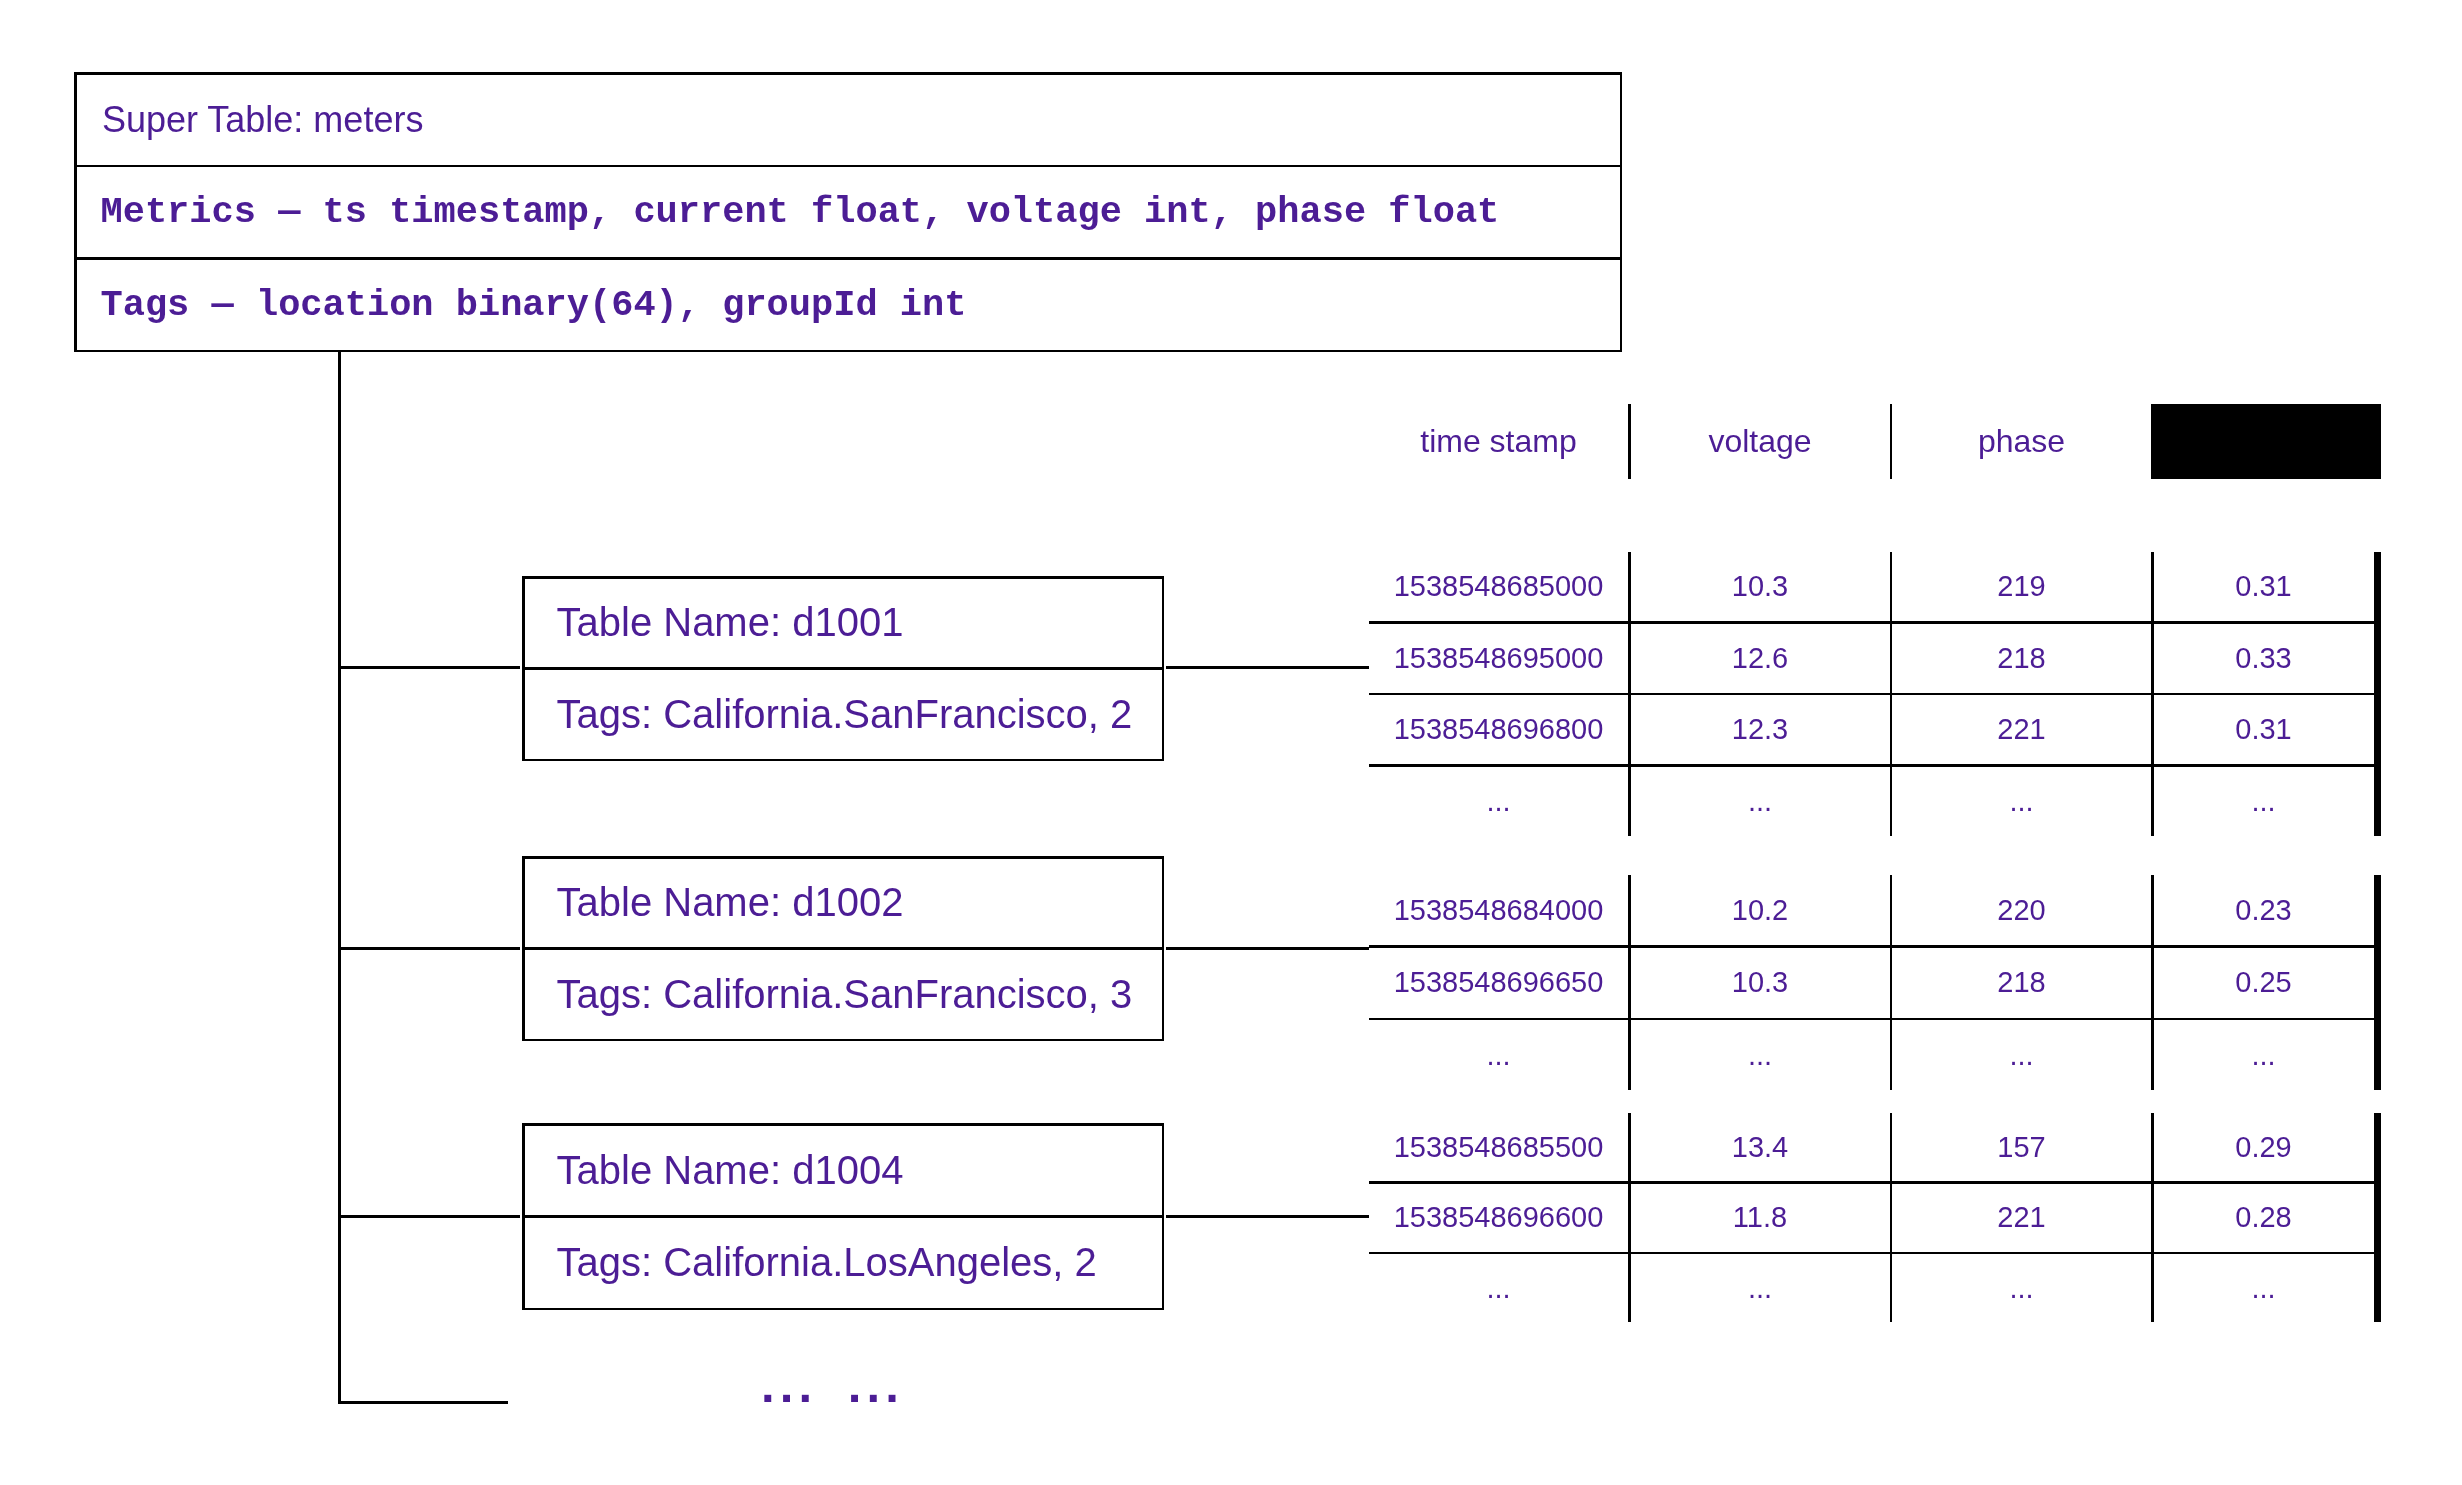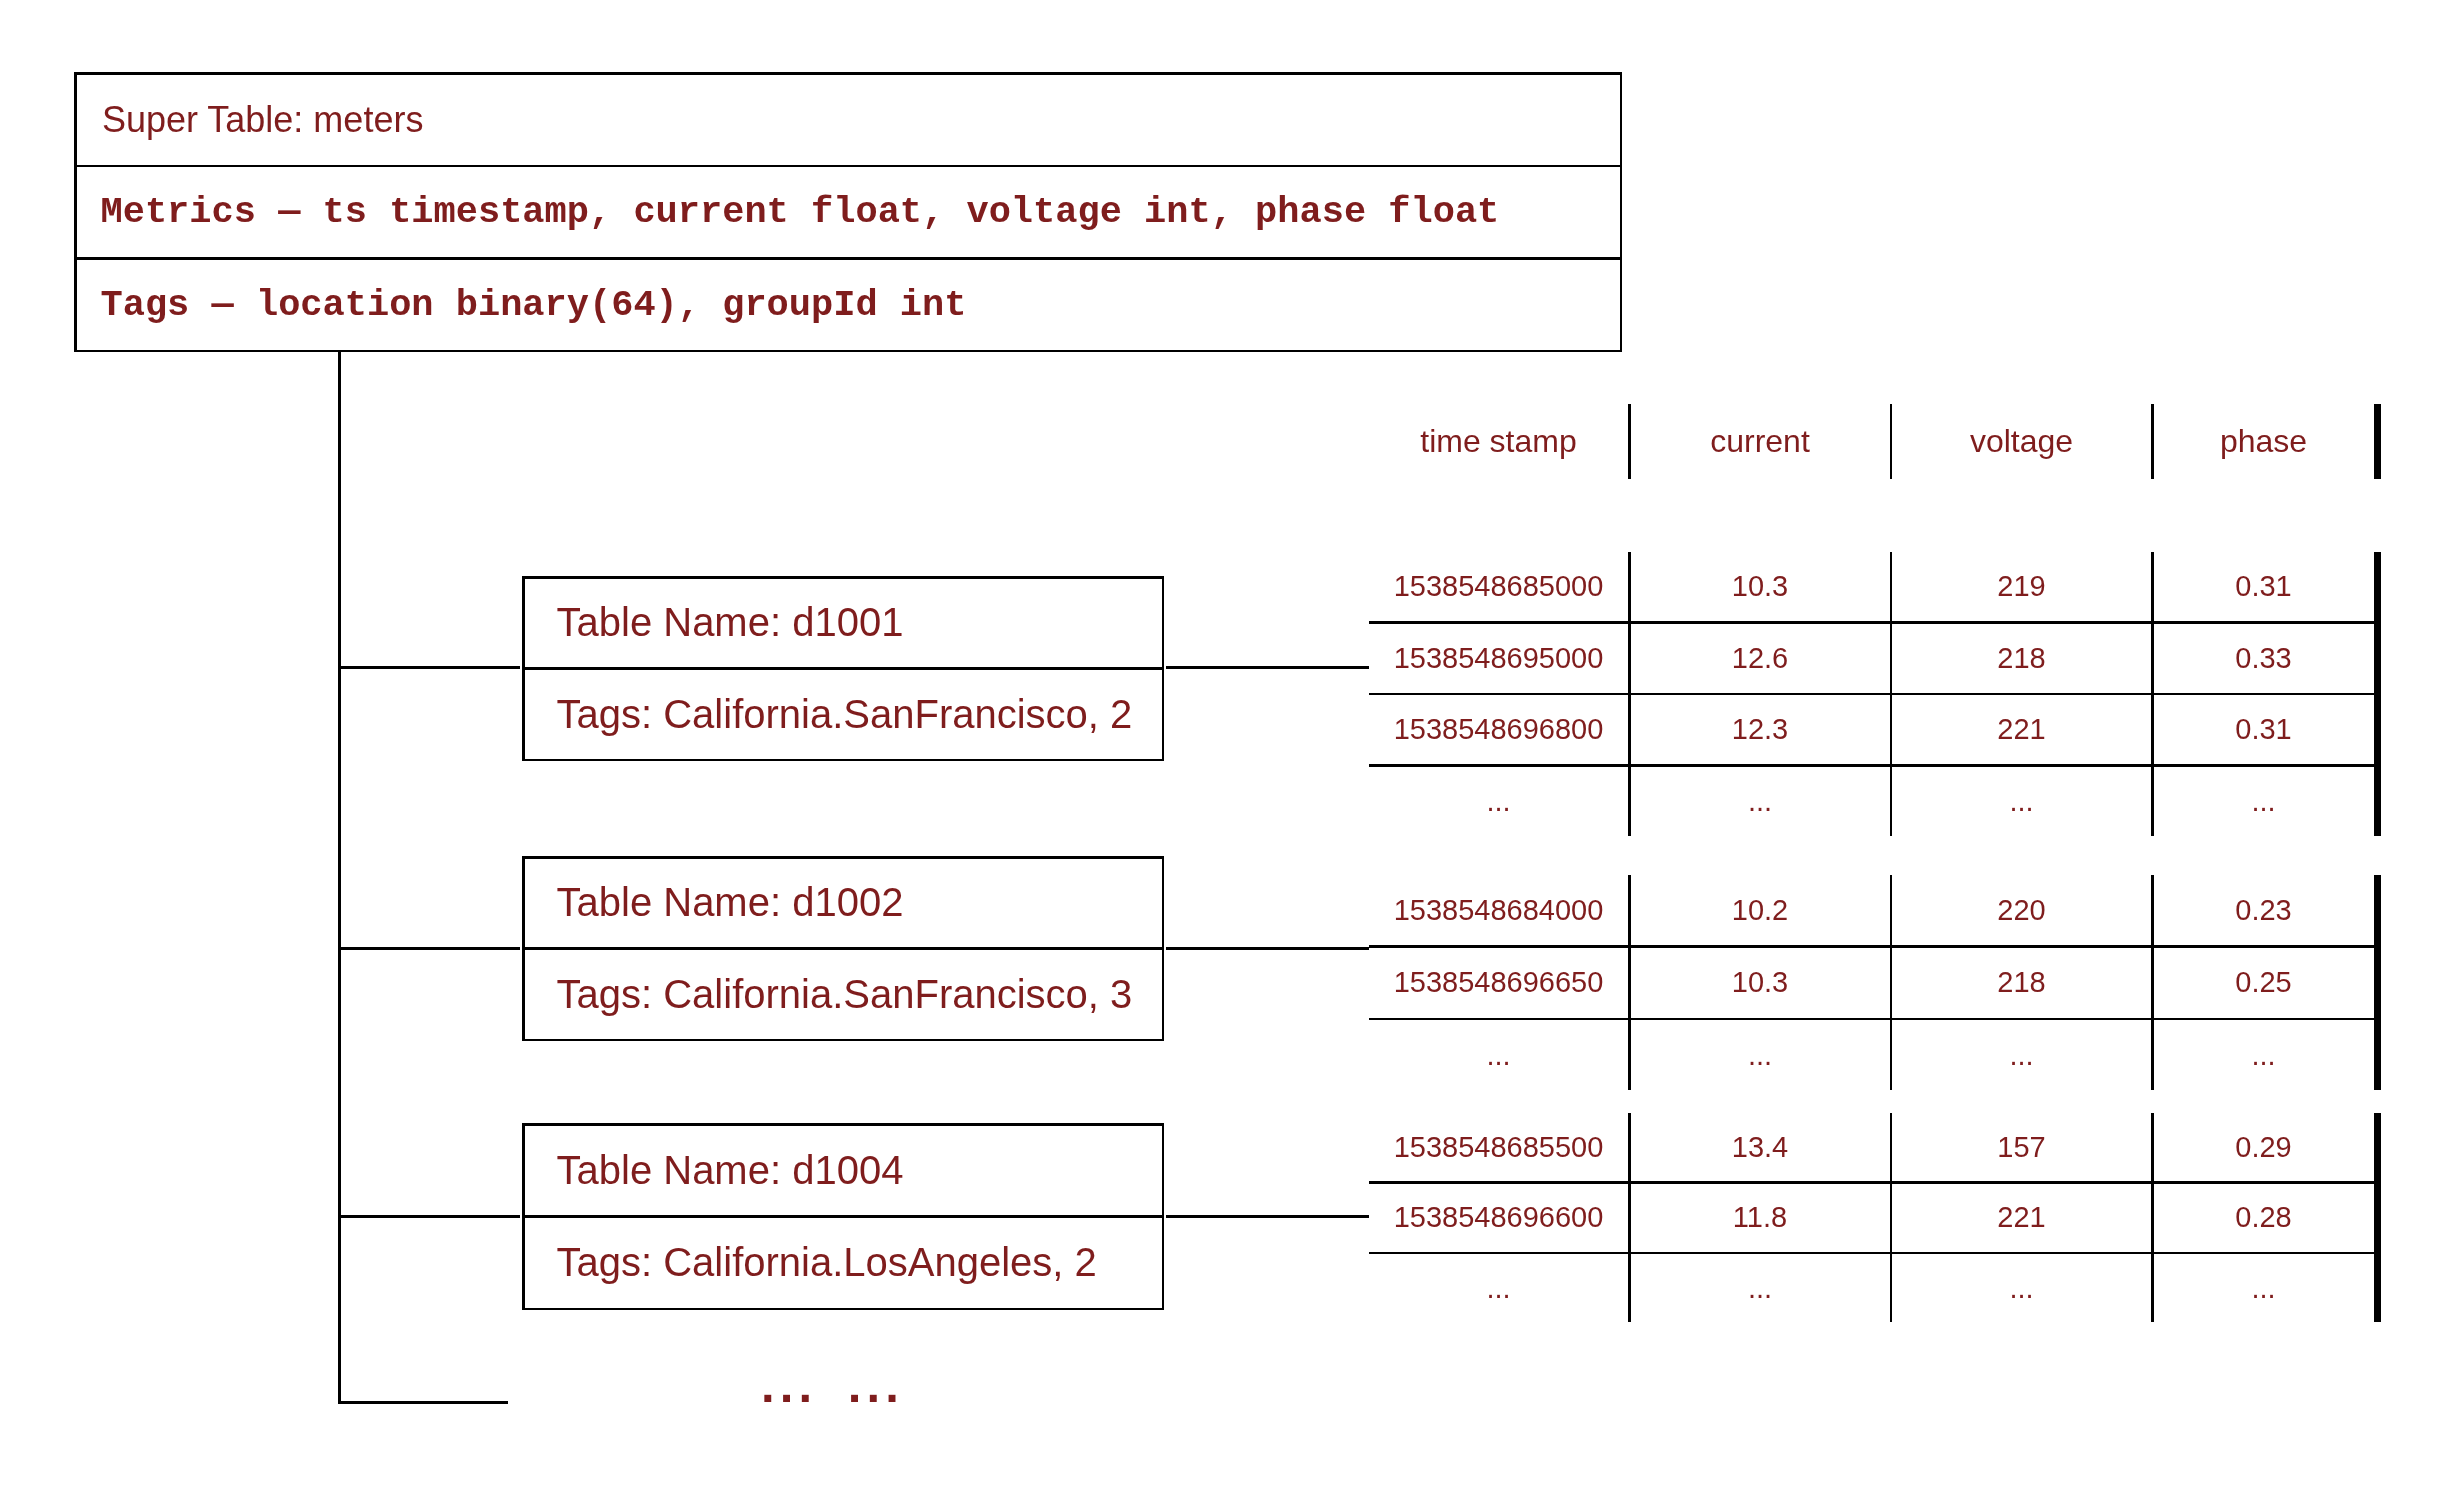--- a/index.html
+++ b/index.html
@@ -6,21 +6,21 @@
     margin: 0;
     padding: 0;
     background: #ffffff;
   }
   #canvas {
     position: relative;
     width: 2462px;
     height: 1486px;
     background: #ffffff;
     font-family: "Liberation Sans", sans-serif;
-    color: #7f1d1d;
+    color: #4c1d95;
   }
 
   
   .lined-box {
     position: absolute;
     background: #000000;
     display: grid;
     gap: 2.5px;
     padding: 2.5px;
     box-sizing: border-box;
@@ -129,21 +129,20 @@
   <div id="bottom-elbow" class="h-line"></div>
   <div id="branch-line-0" class="h-line"></div>
   <div id="branch-line-1" class="h-line"></div>
   <div id="branch-line-2" class="h-line"></div>
   <div id="connector-line-0" class="h-line"></div>
   <div id="connector-line-1" class="h-line"></div>
   <div id="connector-line-2" class="h-line"></div>
 
   <div id="header-table" class="data-table">
     <div>time stamp</div>
-    <div>current</div>
     <div>voltage</div>
     <div>phase</div>
   </div>
 
   <div id="device-box-0" class="lined-box device-box">
     <div>Table Name: d1001</div>
     <div>Tags: California.SanFrancisco, 2</div>
   </div>
 
   <div id="data-table-0" class="data-table">

